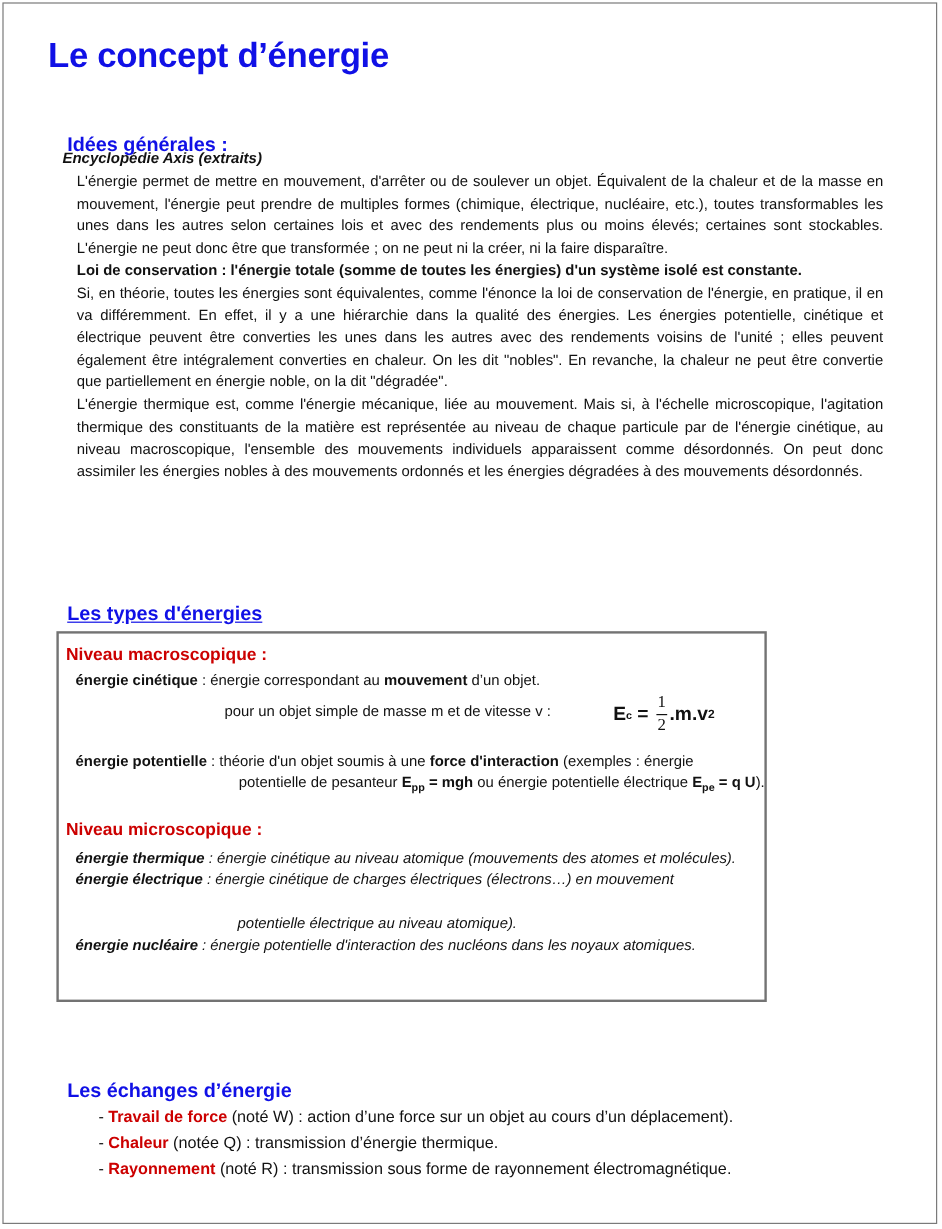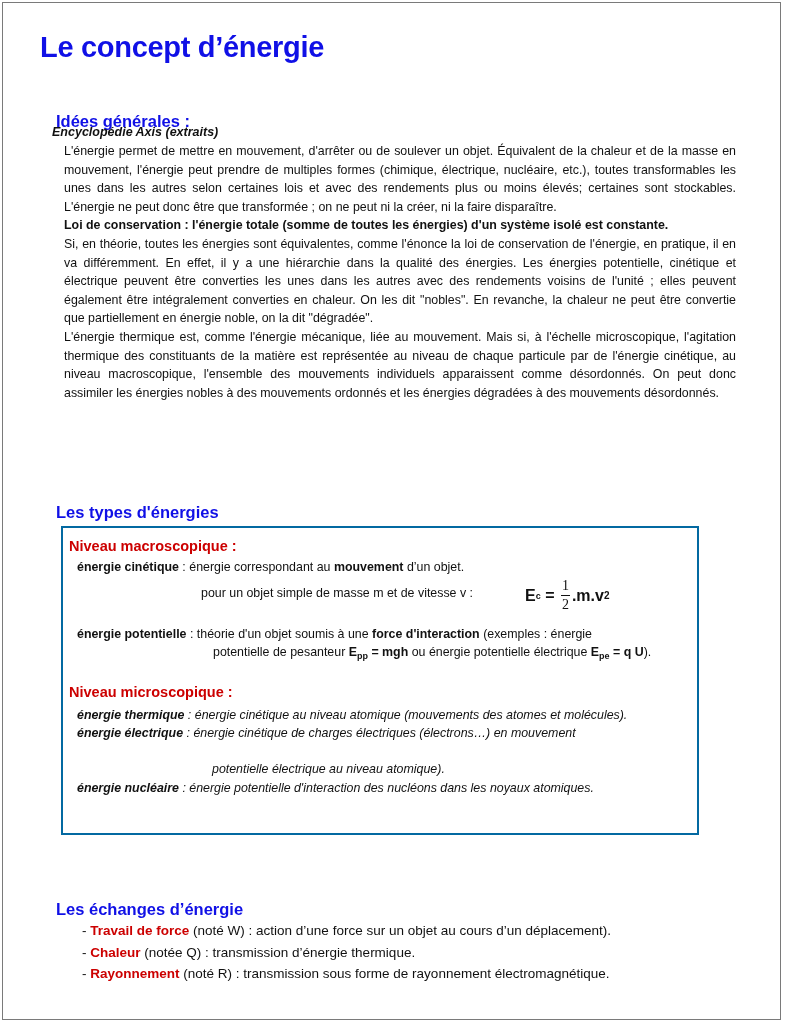--- a/index.html
+++ b/index.html
@@ -8,21 +8,21 @@
     .page { position: absolute; left: 2px; top: 2px; width: 779px; height: 1018px;
             border: 1px solid #7a7a7a; box-sizing: border-box; background: #fff; }
     .title { position: absolute; left: 37px; top: 28px; margin: 0; font-size: 29px; font-weight: bold;
              color: #1010e6; letter-spacing: -0.3px; }
     .h2 { position: absolute; margin: 16px; font-size: 16.5px; font-weight: bold; color: #1010e6; }
     .source { position: absolute; left: 49px; top: 122px; font-size: 12.5px; font-weight: bold; font-style: italic; }
     .body-text { position: absolute; left: 61px; top: 139px; width: 672px; font-size: 12.4px; line-height: 18.6px;
                  text-align: justify; }
     .body-text p { margin: 0; }
     .body-text .bold { font-weight: bold; }
-    .box { position: absolute; left: 58px; top: 523px; width: 638px; height: 309px; border: 2px solid #0369a1;
+    .box { position: absolute; left: 44px; top: 523px; width: 592px; height: 309px; border: 2px solid #737373;
            box-sizing: border-box; }
     .level { position: absolute; left: 6px; margin: 0; font-size: 14.5px; font-weight: bold; color: #cc0000; }
     .line { position: absolute; font-size: 12.4px; white-space: nowrap; }
     .b { font-weight: bold; }
     .i { font-style: italic; }
     .formula { position: absolute; left: 462px; top: 51px; font-size: 16px; font-weight: bold; display: flex; align-items: center; }
     .frac { display: inline-flex; flex-direction: column; align-items: center; font-family: "Liberation Serif", serif;
             font-weight: normal; font-size: 14px; margin: 0 2px; line-height: 14px; }
     .frac .bar { width: 9px; border-top: 1px solid #111; margin: 2px 0; }
     sub { font-size: 9px; }
@@ -41,21 +41,21 @@
   <h2 class="h2" style="left:37px; top:93px;">Idées générales :</h2>
   <div class="source">Encyclopédie Axis (extraits)</div>
 
   <div class="body-text">
     <p>L'énergie permet de mettre en mouvement, d'arrêter ou de soulever un objet. Équivalent de la chaleur et de la masse en mouvement, l'énergie peut prendre de multiples formes (chimique, électrique, nucléaire, etc.), toutes transformables les unes dans les autres selon certaines lois et avec des rendements plus ou moins élevés; certaines sont stockables. L'énergie ne peut donc être que transformée ; on ne peut ni la créer, ni la faire disparaître.</p>
     <p class="bold">Loi de conservation : l'énergie totale (somme de toutes les énergies) d'un système isolé est constante.</p>
     <p>Si, en théorie, toutes les énergies sont équivalentes, comme l'énonce la loi de conservation de l'énergie, en pratique, il en va différemment. En effet, il y a une hiérarchie dans la qualité des énergies. Les énergies potentielle, cinétique et électrique peuvent être converties les unes dans les autres avec des rendements voisins de l'unité ; elles peuvent également être intégralement converties en chaleur. On les dit "nobles". En revanche, la chaleur ne peut être convertie que partiellement en énergie noble, on la dit "dégradée".</p>
     <p>L'énergie thermique est, comme l'énergie mécanique, liée au mouvement. Mais si, à l'échelle microscopique, l'agitation thermique des constituants de la matière est représentée au niveau de chaque particule par de l'énergie cinétique, au niveau macroscopique, l'ensemble des mouvements individuels apparaissent comme désordonnés. On peut donc assimiler les énergies nobles à des mouvements ordonnés et les énergies dégradées à des mouvements désordonnés.</p>
   </div>
 
-  <h2 class="h2" style="left:37px; top:484px;">Les types d'énergies</h2>
+  <h2 class="h2" style="left:37px; top:484px;text-decoration:underline;">Les types d'énergies</h2>
 
   <div class="box">
     <h3 class="level" style="top:10px;">Niveau macroscopique :</h3>
 
     <div class="line" style="left:14px; top:32px;">
       <span class="b">énergie cinétique</span><span> : énergie correspondant au </span><span class="b">mouvement</span><span> d’un objet.</span>
     </div>
 
     <div class="line" style="left:138px; top:58px;">pour un objet simple de masse m et de vitesse v :</div>
 

